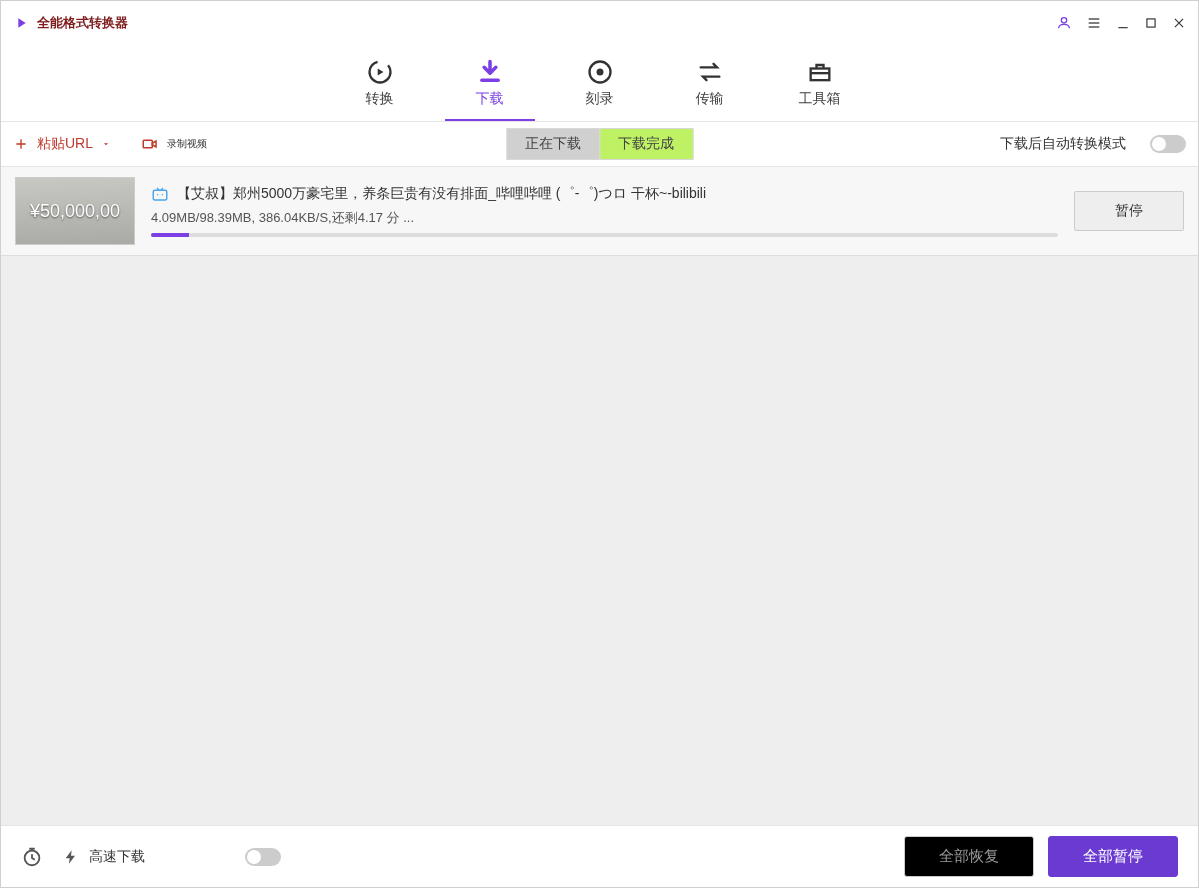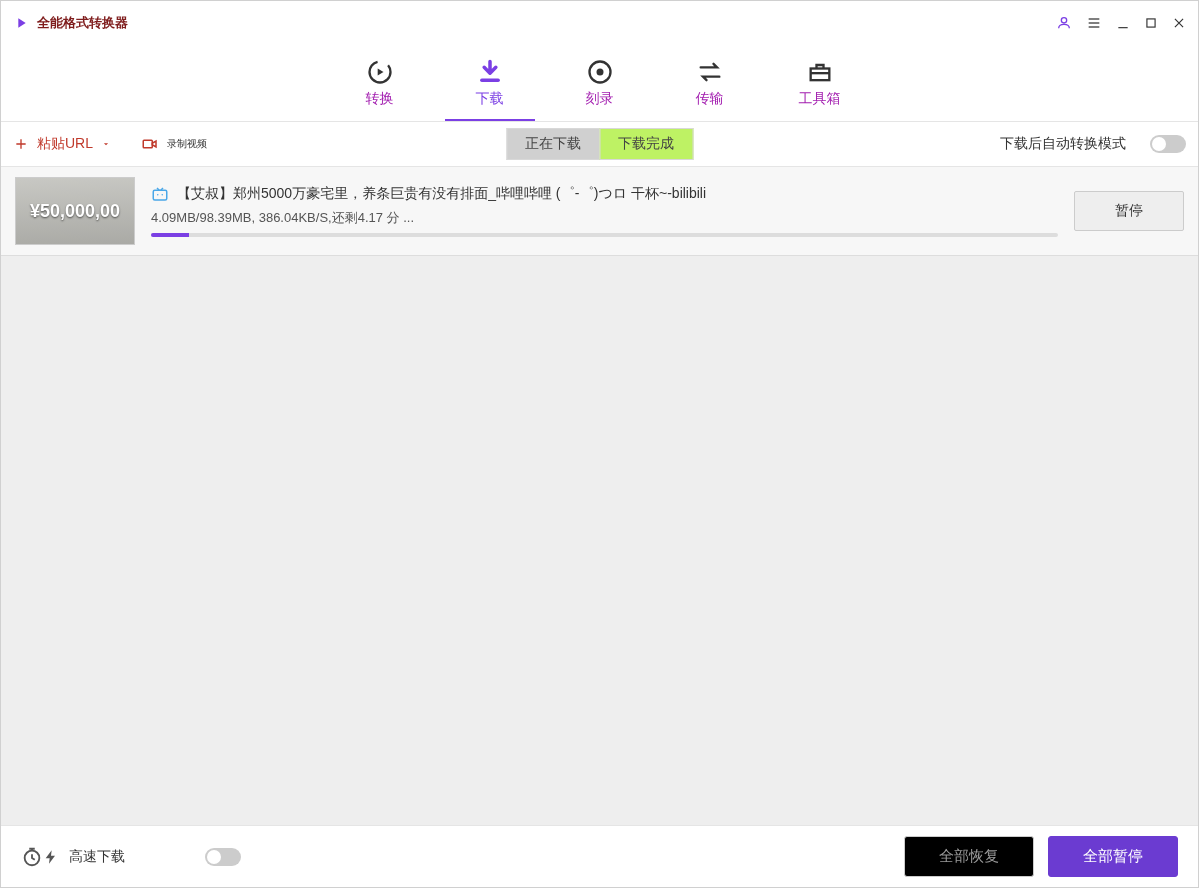--- a/index.html
+++ b/index.html
@@ -3,51 +3,51 @@
 <meta charset="utf-8">
 <style>
 *{box-sizing:border-box;margin:0;padding:0;font-family:"Microsoft YaHei",Arial,sans-serif;}
 body{background:#fff;width:1199px;height:888px;overflow:hidden;border:1px solid #d0d0d0;}
 .titlebar{height:44px;display:flex;align-items:center;padding:0 12px;border-bottom:none;}
 .titlebar .app-title{display:flex;align-items:center;gap:8px;font-size:13px;font-weight:bold;color:#7f1d1d;}
 .titlebar .window-controls{margin-left:auto;display:flex;align-items:center;gap:14px;color:#666;}
 .titlebar .window-controls .user{color:#7b3fe4;}
 .titlebar .window-controls span,.titlebar .window-controls svg{cursor:pointer;}
 .tabs{display:flex;justify-content:center;align-items:flex-start;height:76px;}
-.tab{display:flex;flex-direction:column;align-items:center;justify-content:center;width:110px;height:76px;cursor:pointer;color:#a21caf;font-size:14px;gap:4px;position:relative;}
+.tab{display:flex;flex-direction:column;align-items:center;justify-content:center;width:110px;height:76px;cursor:pointer;color:#404040;font-size:14px;gap:4px;position:relative;}
 .tab.active{color:#7b3fe4;}
 .tab.active::after{content:"";position:absolute;bottom:0;left:10px;right:10px;height:2px;background:#7b3fe4;}
 .tab svg{width:28px;height:28px;}
 .toolbar{height:46px;border-top:1px solid #e5e5e5;border-bottom:1px solid #e5e5e5;display:flex;align-items:center;padding:7px 12px;background:#fff;}
 .toolbar-left{display:flex;align-items:center;gap:30px;}
 .paste-url{display:flex;align-items:center;gap:8px;color:#c0392b;font-size:14px;cursor:pointer;}
 .record-video{display:flex;align-items:center;gap:8px;color:#333;font-size:10px;cursor:pointer;}
 .record-video svg{color:#c0392b;}
 .toolbar-center{margin-left:auto;margin-right:auto;display:flex;position:absolute;left:50%;transform:translateX(-50%);}
 .toolbar-center .sub-tab{padding:6px 18px;font-size:14px;color:#444;cursor:pointer;background:#bef264;border:1px solid #d8d8d8;}
 .toolbar-center .sub-tab.active{background:#d0d0d0;}
 .toolbar-center .sub-tab:first-child{border-right:none;}
 .toolbar-right{margin-left:auto;display:flex;align-items:center;gap:24px;font-size:14px;color:#333;}
 .toggle{width:36px;height:18px;background:#ccc;border-radius:9px;position:relative;cursor:pointer;}
 .toggle::after{content:"";width:14px;height:14px;background:#fff;border-radius:50%;position:absolute;top:2px;left:2px;}
 .content{height:calc(888px - 44px - 76px - 46px - 62px - 2px);background:#eee;overflow:auto;}
 .download-item{display:flex;align-items:center;background:#f7f7f7;border-bottom:1px solid #ddd;padding:10px 14px;gap:16px;}
-.thumbnail{width:120px;height:68px;background:linear-gradient(135deg,#c9c9c9,#a8a8a8);border:1px solid #ccc;position:relative;display:flex;align-items:center;justify-content:center;color:#fff;font-weight:bold;font-size:14px;overflow:hidden;}
+.thumbnail{width:120px;height:68px;background:linear-gradient(135deg,#c9c9c9,#a8a8a8);border:1px solid #ccc;position:relative;display:flex;align-items:center;justify-content:center;color:#fff;font-weight:normal;font-size:14px;overflow:hidden;}
 .thumbnail-inner{position:absolute;inset:0;background:linear-gradient(180deg,rgba(200,200,195,.9),rgba(170,170,165,.9));display:flex;align-items:center;justify-content:center;flex-direction:column;}
 .thumbnail-text{color:#fff;text-shadow:0 1px 2px rgba(0,0,0,.6);font-size:18px;font-family:Arial,sans-serif;}
 .item-info{flex:1;display:flex;flex-direction:column;gap:6px;}
 .item-title-row{display:flex;align-items:center;gap:8px;}
 .source-icon{color:#4aa7e8;}
 .item-title{font-size:14px;color:#333;}
 .item-status{font-size:13px;color:#555;}
 .progress-bar{width:100%;height:4px;background:#ddd;border-radius:2px;overflow:hidden;}
 .progress-fill{height:100%;background:#7b3fe4;width:4.2%;}
 .pause-btn{padding:10px 40px;background:#eee;border:1px solid #ccc;font-size:14px;color:#333;cursor:pointer;border-radius:2px;}
 .bottombar{height:62px;border-top:1px solid #e5e5e5;display:flex;align-items:center;padding:0 20px;gap:20px;background:#fff;}
-.bottombar .left{display:flex;align-items:center;}
+.bottombar .left{display:flex;align-items:center;gap:20px;}
 .clock-icon,.bolt-icon{color:#555;}
 .high-speed{display:flex;align-items:center;gap:10px;font-size:14px;color:#333;}
 .bottombar .right{margin-left:auto;display:flex;gap:14px;}
 .footer-btn{padding:10px 34px;font-size:15px;border-radius:3px;cursor:pointer;border:1px solid #ccc;}
 .footer-btn.resume{background:#000000;color:#999;}
 .footer-btn.pauseall{background:#6b3bd1;color:#fff;border-color:#6b3bd1;}
 </style>
 </head>
 <body>
 

